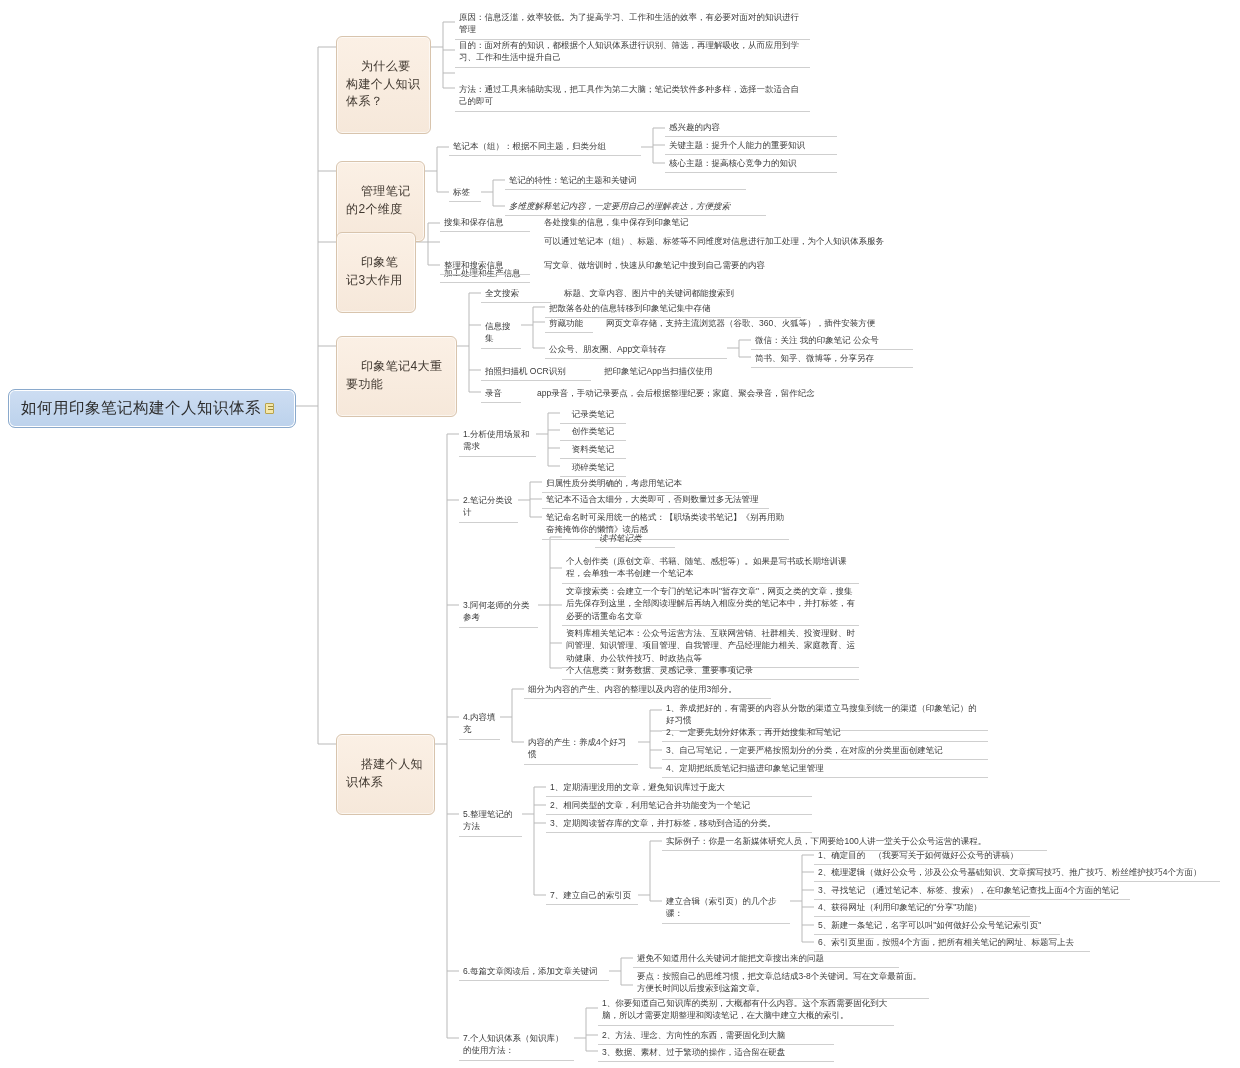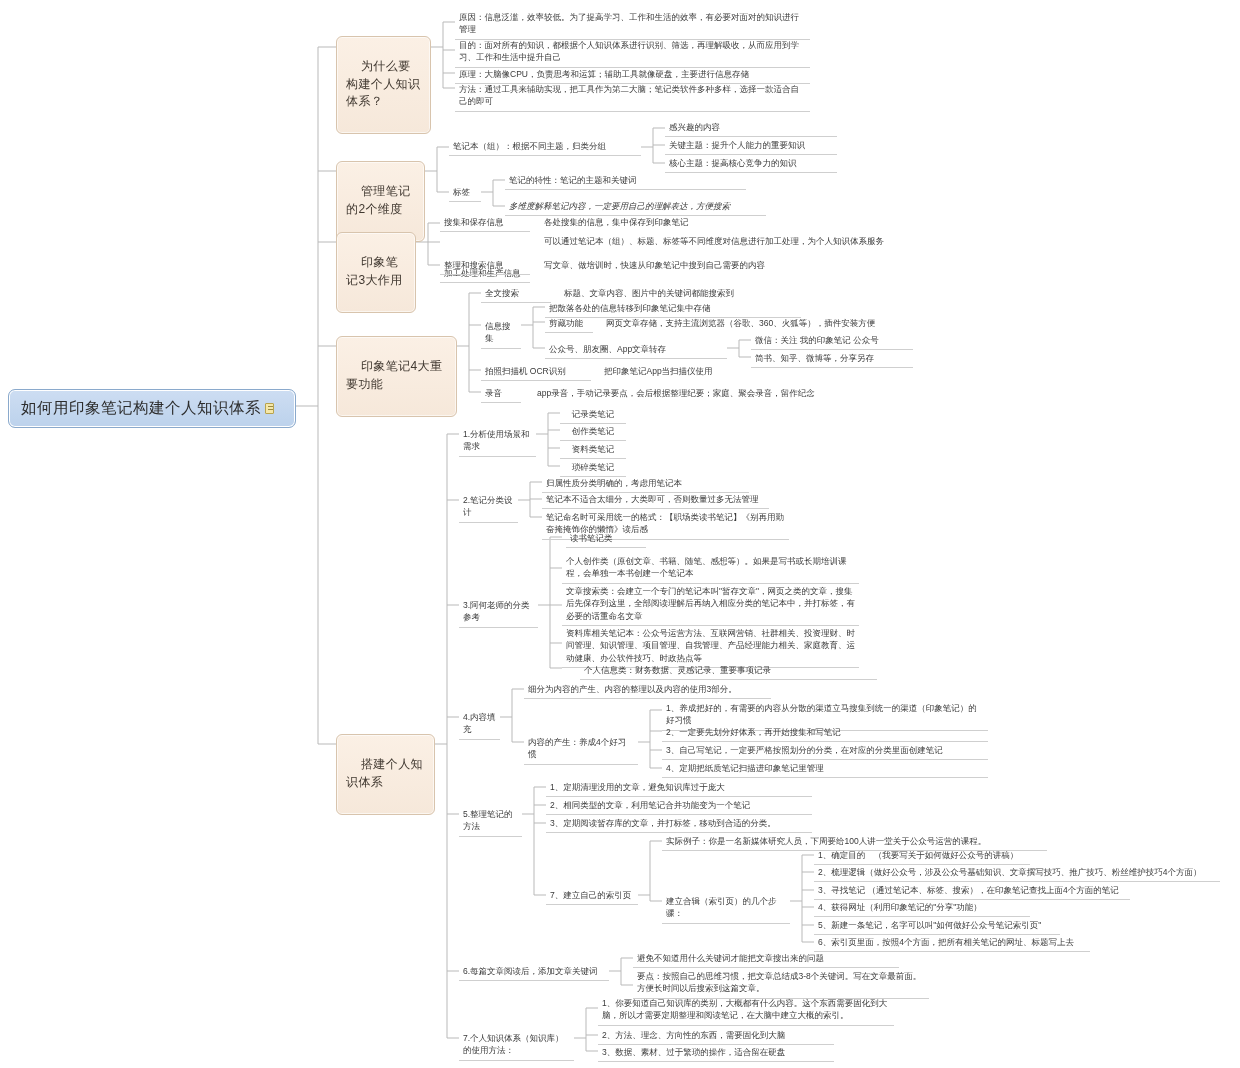--- a/index.html
+++ b/index.html
@@ -226,21 +226,20 @@
   <div class="node root" style="left:8px; top:389px; width:288px;">
     <span>如何用印象笔记构建个人知识体系</span>
     <span class="note-icon"></span>
   </div>
 
   <div class="node branch1" style="left:336px; top:36px; width:95px;">
     <span>为什么要构建个人知识体系？</span>
   </div>
   <div class="node topic" style="left:455px; top:9px; width:355px;">原因：信息泛滥，效率较低。为了提高学习、工作和生活的效率，有必要对面对的知识进行管理</div>
   <div class="node topic" style="left:455px; top:37px; width:355px;">目的：面对所有的知识，都根据个人知识体系进行识别、筛选，再理解吸收，从而应用到学习、工作和生活中提升自己</div>
-  <div class="node topic" style="left:455px; top:66px; width:355px;">原理：大脑像CPU，负责思考和运算；辅助工具就像硬盘，主要进行信息存储</div>
   <div class="node topic" style="left:455px; top:81px; width:355px;">方法：通过工具来辅助实现，把工具作为第二大脑；笔记类软件多种多样，选择一款适合自己的即可</div>
 
   <div class="node branch1" style="left:336px; top:161px; width:89px;">
     <span>管理笔记的2个维度</span>
   </div>
   <div class="node topic" style="left:449px; top:138px; width:192px;">笔记本（组）：根据不同主题，归类分组</div>
   <div class="node topic" style="left:665px; top:119px; width:172px;">感兴趣的内容</div>
   <div class="node topic" style="left:665px; top:137px; width:172px;">关键主题：提升个人能力的重要知识</div>
   <div class="node topic" style="left:665px; top:155px; width:172px;">核心主题：提高核心竞争力的知识</div>
   <div class="node topic" style="left:449px; top:184px; width:32px;">标签</div>
@@ -283,25 +282,25 @@
   <div class="node topic center" style="left:560px; top:423px; width:66px;">创作类笔记</div>
   <div class="node topic center" style="left:560px; top:441px; width:66px;">资料类笔记</div>
   <div class="node topic center" style="left:560px; top:459px; width:66px;">琐碎类笔记</div>
 
   <div class="node topic" style="left:459px; top:492px; width:59px;">2.笔记分类设计</div>
   <div class="node topic" style="left:542px; top:475px; width:207px;">归属性质分类明确的，考虑用笔记本</div>
   <div class="node topic" style="left:542px; top:491px; width:227px;">笔记本不适合太细分，大类即可，否则数量过多无法管理</div>
   <div class="node topic" style="left:542px; top:509px; width:247px;">笔记命名时可采用统一的格式：【职场类读书笔记】《别再用勤奋掩掩饰你的懒惰》读后感</div>
 
   <div class="node topic" style="left:459px; top:597px; width:79px;">3.阿何老师的分类参考</div>
-  <div class="node topic" style="left:566px; top:530px; width:80px;">读书笔记类</div>
+  <div class="node topic" style="left:595px; top:530px; width:80px;font-style:italic;">读书笔记类</div>
   <div class="node topic" style="left:562px; top:553px; width:297px;">个人创作类（原创文章、书籍、随笔、感想等）。如果是写书或长期培训课程，会单独一本书创建一个笔记本</div>
   <div class="node topic" style="left:562px; top:583px; width:297px;">文章搜索类：会建立一个专门的笔记本叫"暂存文章"，网页之类的文章，搜集后先保存到这里，全部阅读理解后再纳入相应分类的笔记本中，并打标签，有必要的话重命名文章</div>
   <div class="node topic" style="left:562px; top:625px; width:297px;">资料库相关笔记本：公众号运营方法、互联网营销、社群相关、投资理财、时间管理、知识管理、项目管理、自我管理、产品经理能力相关、家庭教育、运动健康、办公软件技巧、时政热点等</div>
-  <div class="node topic" style="left:580px; top:662px; width:297px;">个人信息类：财务数据、灵感记录、重要事项记录</div>
+  <div class="node topic" style="left:562px; top:662px; width:297px;">个人信息类：财务数据、灵感记录、重要事项记录</div>
 
   <div class="node topic" style="left:459px; top:709px; width:41px;">4.内容填充</div>
   <div class="node topic" style="left:524px; top:681px; width:247px;">细分为内容的产生、内容的整理以及内容的使用3部分。</div>
   <div class="node topic" style="left:524px; top:734px; width:114px;">内容的产生：养成4个好习惯</div>
   <div class="node topic" style="left:662px; top:700px; width:326px;">1、养成把好的，有需要的内容从分散的渠道立马搜集到统一的渠道（印象笔记）的好习惯</div>
   <div class="node topic" style="left:662px; top:724px; width:326px;">2、一定要先划分好体系，再开始搜集和写笔记</div>
   <div class="node topic" style="left:662px; top:742px; width:326px;">3、自己写笔记，一定要严格按照划分的分类，在对应的分类里面创建笔记</div>
   <div class="node topic" style="left:662px; top:760px; width:326px;">4、定期把纸质笔记扫描进印象笔记里管理</div>
 
   <div class="node topic" style="left:459px; top:806px; width:63px;">5.整理笔记的方法</div>

